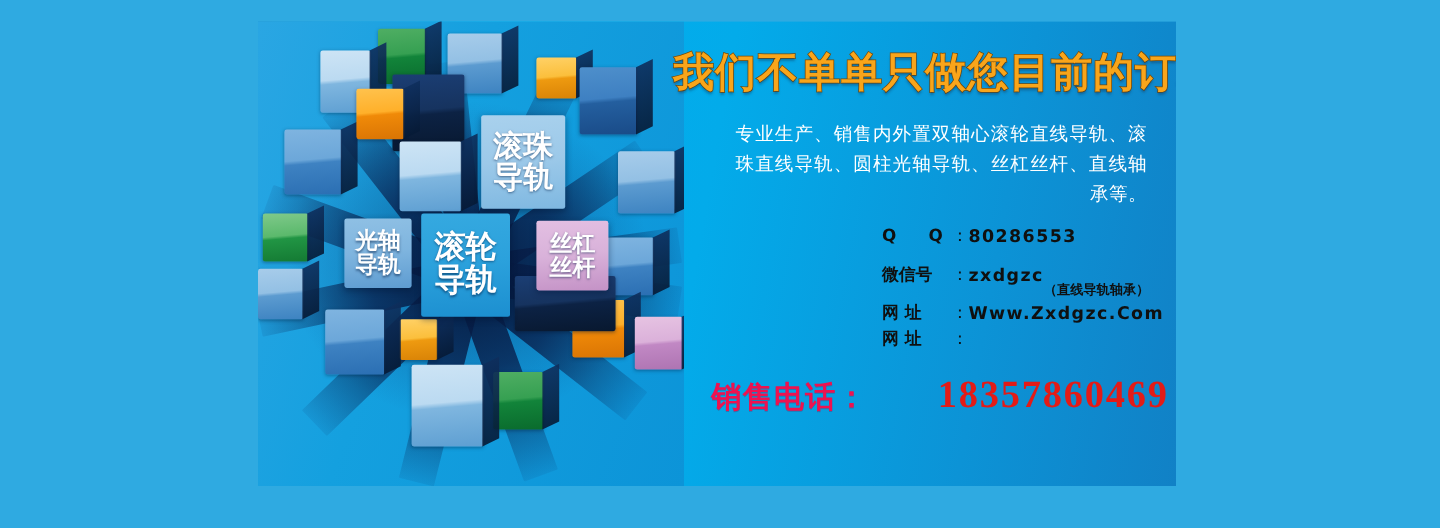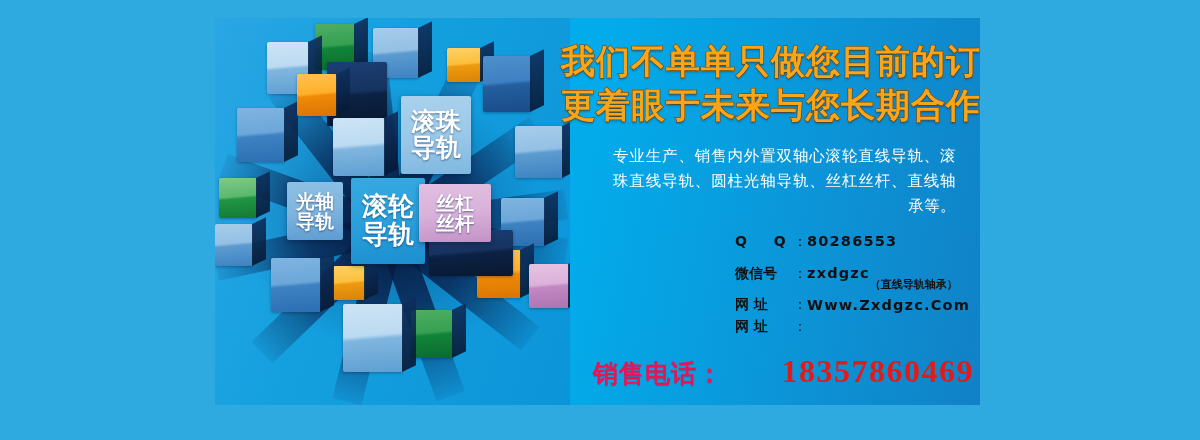--- a/index.html
+++ b/index.html
@@ -257,33 +257,32 @@
       </span>
     </div>
 
     <div class="label-tile tile-gunlun" style="left:136px;top:160px;width:74px;height:86px;">
       <span>
         <span>滚轮</span><br>
         <span>导轨</span>
       </span>
     </div>
 
-    <div class="label-tile tile-sigang" style="left:204px;top:166px;width:72px;height:58px;">
+    <div class="label-tile tile-sigang" style="left:232px;top:166px;width:60px;height:58px;">
       <span>
         <span>丝杠</span><br>
         <span>丝杆</span>
       </span>
     </div>
   </div>
 
   <div class="content">
 
     <div class="headline">
       <div>我们不单单只做您目前的订单</div>
-      <div>更着眼于未来与您长期合作</div>
     </div>
 
     <div class="desc">专业生产、销售内外置双轴心滚轮直线导轨、滚珠直线导轨、圆柱光轴导轨、丝杠丝杆、直线轴承等。</div>
 
     <div class="contact">
       <div class="crow">
         <span class="ckey spread">Q Q</span>
         <span>：</span>
         <span class="cval">80286553</span>
       </div>

